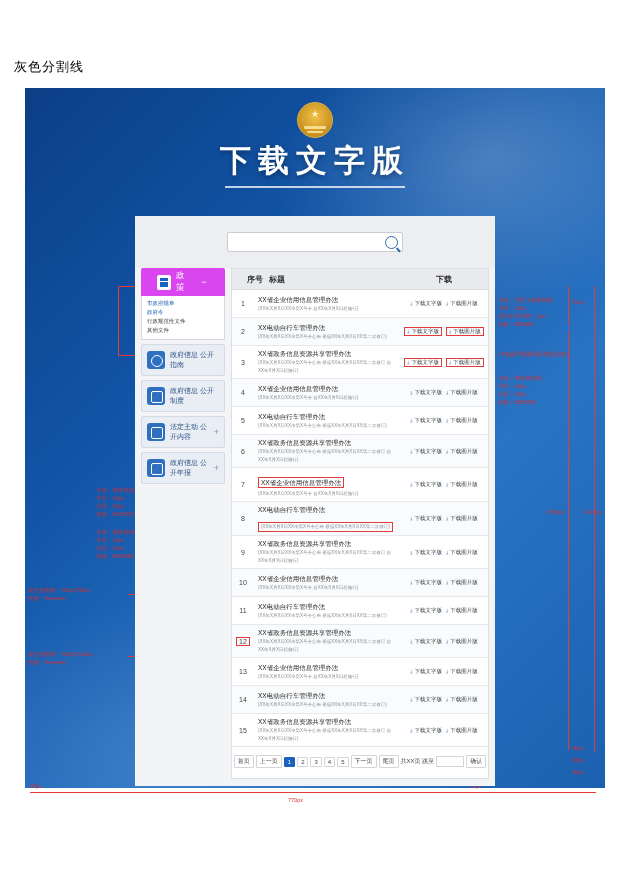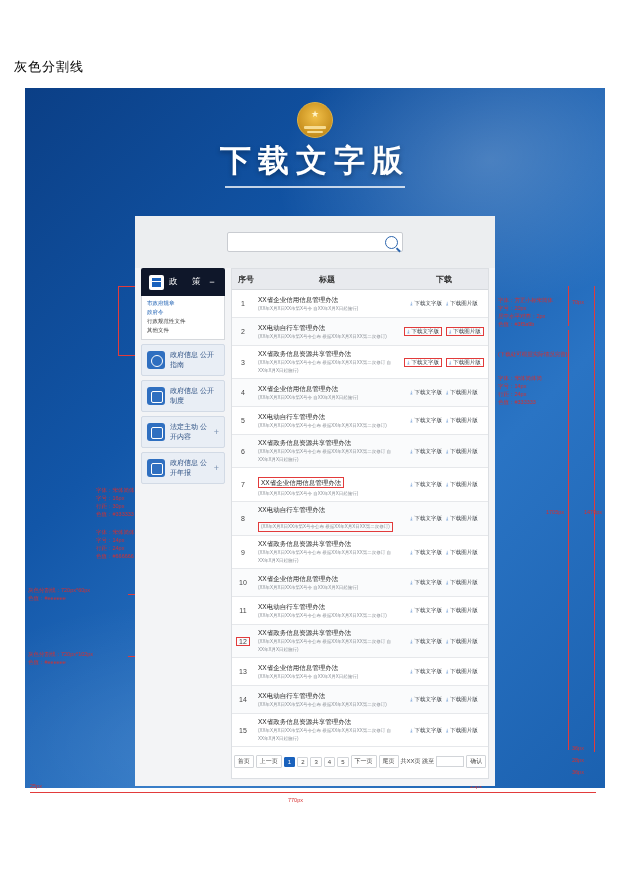--- a/index.html
+++ b/index.html
@@ -56,22 +56,22 @@
     width:166px;height:18px;background:#fff;border:1px solid #c9ccd1;border-radius:2px;
     display:flex;align-items:center;justify-content:flex-end;padding:0 4px;
   }
   .search-ico{width:11px;height:11px;border:1.4px solid #2d66ae;border-radius:50%;position:relative;}
   .search-ico:after{content:"";position:absolute;right:-4px;bottom:-3px;width:5px;height:1.5px;background:#2d66ae;transform:rotate(45deg);}
 
   .body-row{display:flex;padding:0 6px;}
   
   .nav{width:84px;flex:0 0 84px;}
   .nav-head{
-    height:28px;background:#0f172a;color:#fff;display:flex;align-items:center;
-    padding:0 8px;border-radius:2px 2px 0 0;
+    height:28px;background:#d946ef;color:#fff;display:flex;align-items:center;
+    padding:0 16px;border-radius:2px 2px 0 0;
   }
   .nav-head .ico{
     width:15px;height:15px;background:#fff;border-radius:2px;margin-right:5px;position:relative;
   }
   .nav-head .ico:before{content:"";position:absolute;left:3px;top:3px;right:3px;height:3px;background:#1a62bd;}
   .nav-head .ico:after{content:"";position:absolute;left:3px;bottom:3px;right:3px;height:5px;background:#1a62bd;}
   .nav-head .txt{font-size:8.5px;letter-spacing:3px;flex:1;}
   .nav-head .minus{font-size:10px;}
   .nav-sub{background:#fff;border:1px solid #d6d9dd;border-top:none;padding:3px 5px 4px;}
   .nav-sub .line{font-size:5.5px;color:#3a3a3a;line-height:9px;white-space:nowrap;}
@@ -87,22 +87,22 @@
   .nav-item .cico:before{
     content:"";position:absolute;left:4px;top:4px;width:10px;height:10px;border:1.4px solid #fff;border-radius:2px;
   }
   .nav-item .cico.round:before{border-radius:50%;}
   .nav-item .lbl{font-size:7px;color:#2b4f82;line-height:10px;flex:1;}
   .nav-item .plus{font-size:9px;color:#7d93b2;}
 
   
   .table{flex:1;margin-left:6px;background:#fff;border:1px solid #dcdfe3;}
   .thead{display:flex;background:#e8eaee;border-bottom:1px solid #d6d9dd;height:20px;align-items:center;font-size:8px;color:#333;font-weight:bold;}
-  .th-no{width:22px;text-align:right;}
-  .th-title{flex:1;text-align:center;}
+  .th-no{width:22px;text-align:left;margin-left:15px;}
+  .th-title{flex:1;}
   .th-dl{width:88px;text-align:center;}
   .trow{display:flex;border-bottom:1px solid #e6e8eb;min-height:27px;align-items:center;}
   .trow.alt{background:#fafbfc;}
   .c-no{width:22px;text-align:center;font-size:7px;color:#444;}
   .c-no .boxed{display:inline-block;border:1px solid #e23b3b;padding:0 2px;}
   .c-main{flex:1;padding:3px 4px;}
   .c-title{font-size:6.5px;color:#222;line-height:9px;}
   .c-title.boxed{border:1px solid #e23b3b;display:inline-block;padding:0 2px;}
   .c-meta{font-size:4.5px;color:#8a8f96;line-height:8px;margin-top:1px;}
   .c-meta.boxed{border:1px solid #e23b3b;display:inline-block;padding:0 2px;}

